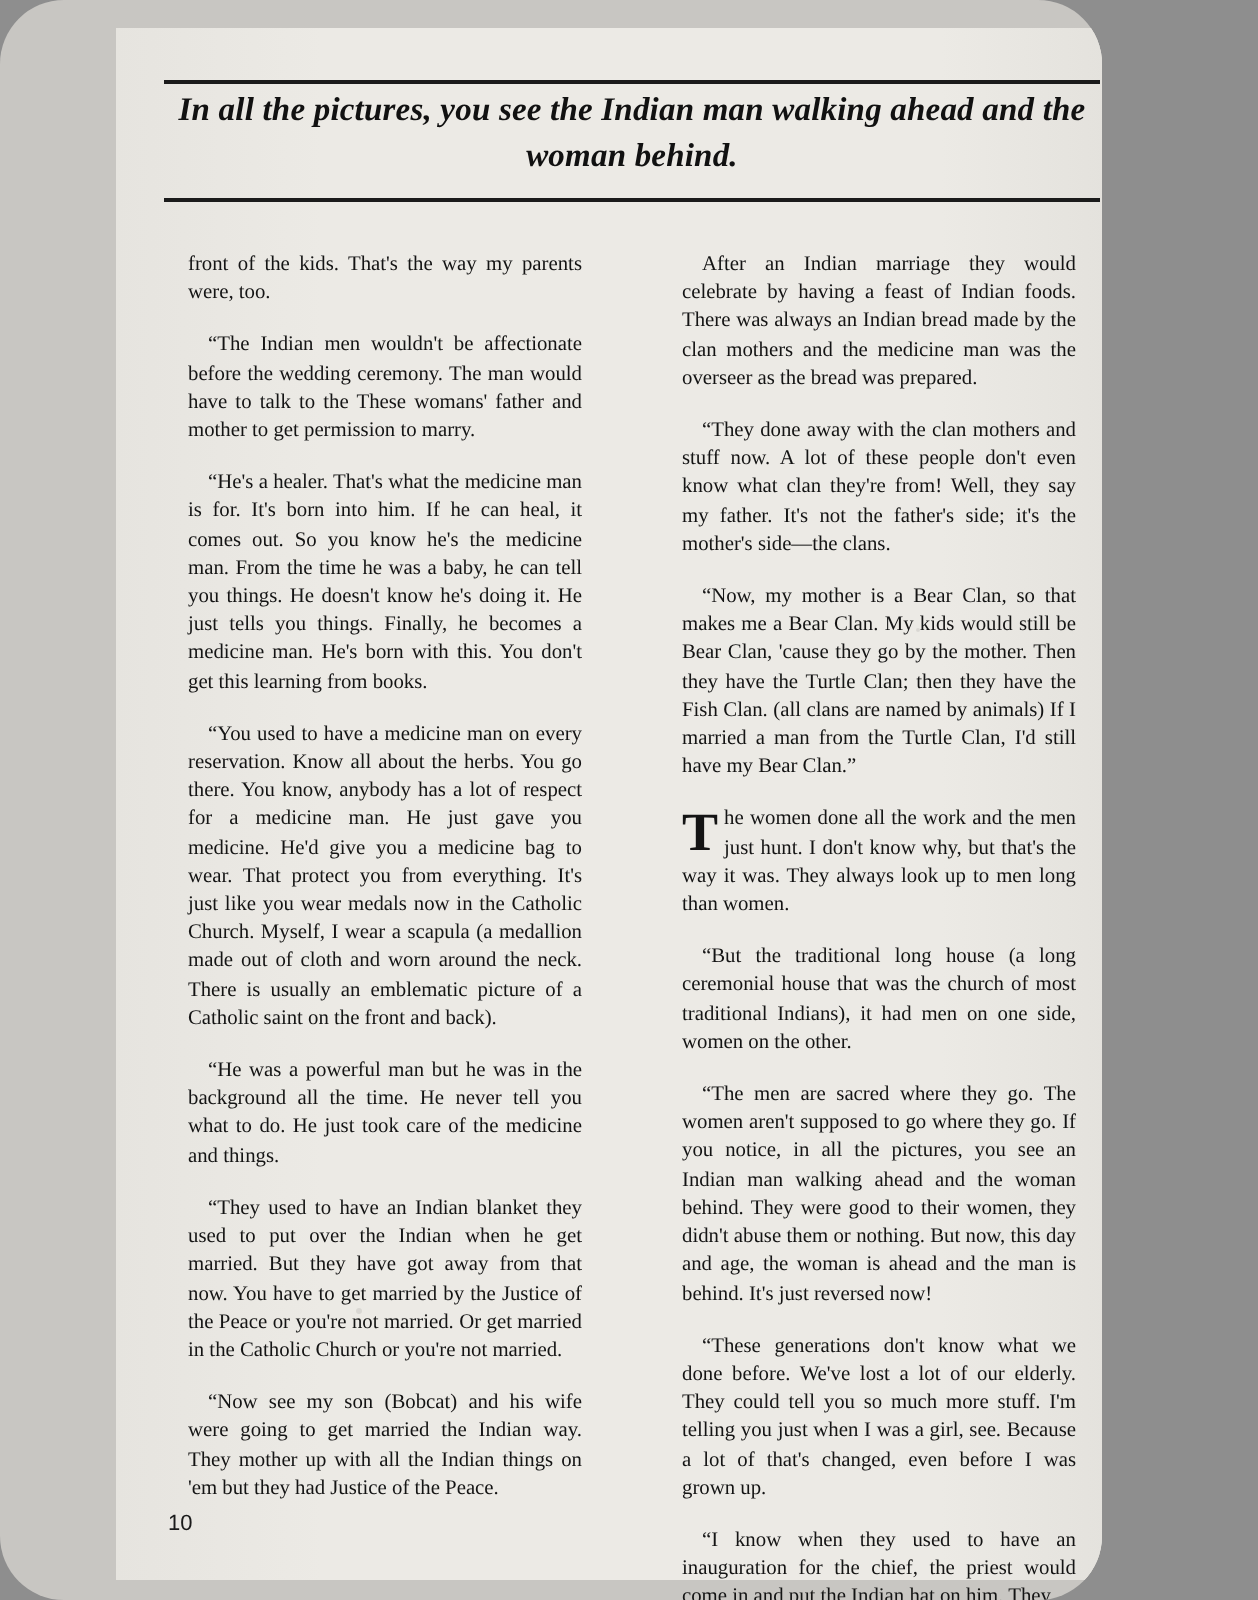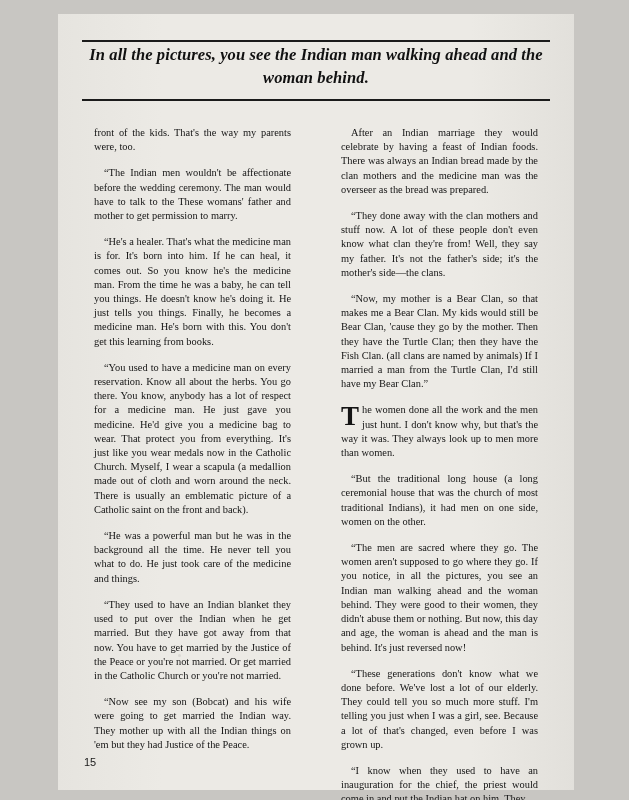--- a/index.html
+++ b/index.html
@@ -2,25 +2,26 @@
 <html><head>
 <meta charset="utf-8">
 <style>
   html, body {
     margin: 0;
     padding: 0;
     background: #8e8e8e;
   }
   .page {
     position: relative;
-    width: 629px;
+    width: 551px;
     height: 800px;
     background: #c8c6c2;
     overflow: hidden;
     font-family: "Liberation Serif", serif;
+    border-radius: 32px;
   }
   .sheet {
     position: absolute;
     left: 58px;
     top: 14px;
     width: 516px;
     height: 776px;
     background: #e4e2dd;
     box-shadow: 0 0 0 0 rgba(0,0,0,0);
   }
@@ -127,26 +128,26 @@
           <p>“He's a healer. That's what the medicine man is for. It's born into him. If he can heal, it comes out. So you know he's the medicine man. From the time he was a baby, he can tell you things. He doesn't know he's doing it. He just tells you things. Finally, he becomes a medicine man. He's born with this. You don't get this learning from books.</p>
           <p>“You used to have a medicine man on every reservation. Know all about the herbs. You go there. You know, anybody has a lot of respect for a medicine man. He just gave you medicine. He'd give you a medicine bag to wear. That protect you from everything. It's just like you wear medals now in the Catholic Church. Myself, I wear a scapula (a medallion made out of cloth and worn around the neck. There is usually an emblematic picture of a Catholic saint on the front and back).</p>
           <p>“He was a powerful man but he was in the background all the time. He never tell you what to do. He just took care of the medicine and things.</p>
           <p>“They used to have an Indian blanket they used to put over the Indian when he get married. But they have got away from that now. You have to get married by the Justice of the Peace or you're not married. Or get married in the Catholic Church or you're not married.</p>
           <p>“Now see my son (Bobcat) and his wife were going to get married the Indian way. They mother up with all the Indian things on 'em but they had Justice of the Peace.</p>
         </div>
       <div class="col" id="col-right">
           <p>After an Indian marriage they would celebrate by having a feast of Indian foods. There was always an Indian bread made by the clan mothers and the medicine man was the overseer as the bread was prepared.</p>
           <p>“They done away with the clan mothers and stuff now. A lot of these people don't even know what clan they're from! Well, they say my father. It's not the father's side; it's the mother's side—the clans.</p>
           <p>“Now, my mother is a Bear Clan, so that makes me a Bear Clan. My kids would still be Bear Clan, 'cause they go by the mother. Then they have the Turtle Clan; then they have the Fish Clan. (all clans are named by animals) If I married a man from the Turtle Clan, I'd still have my Bear Clan.”</p>
-          <p class="noindent dropcap-para"><span class="dropcap">T</span><span>he women done all the work and the men just hunt. I don't know why, but that's the way it was. They always look up to men more than women.</span></p>
+          <p class="noindent dropcap-para"><span class="dropcap">T</span><span>he women done all the work and the men just hunt. I don't know why, but that's the way it was. They always look up to men long than women.</span></p>
           <p>“But the traditional long house (a long ceremonial house that was the church of most traditional Indians), it had men on one side, women on the other.</p>
           <p>“The men are sacred where they go. The women aren't supposed to go where they go. If you notice, in all the pictures, you see an Indian man walking ahead and the woman behind. They were good to their women, they didn't abuse them or nothing. But now, this day and age, the woman is ahead and the man is behind. It's just reversed now!</p>
           <p>“These generations don't know what we done before. We've lost a lot of our elderly. They could tell you so much more stuff. I'm telling you just when I was a girl, see. Because a lot of that's changed, even before I was grown up.</p>
           <p>“I know when they used to have an inauguration for the chief, the priest would come in and put the Indian hat on him. They</p>
         </div>
     </div>
 
-    <div class="folio">15</div>
+    <div class="folio">10</div>
 
     <div class="speck" style="left:120px; top:640px; width:3px; height:3px;"></div>
     <div class="speck" style="left:400px; top:300px; width:2px; height:2px;"></div>
   </div>
 </div>
 
 </body></html>

